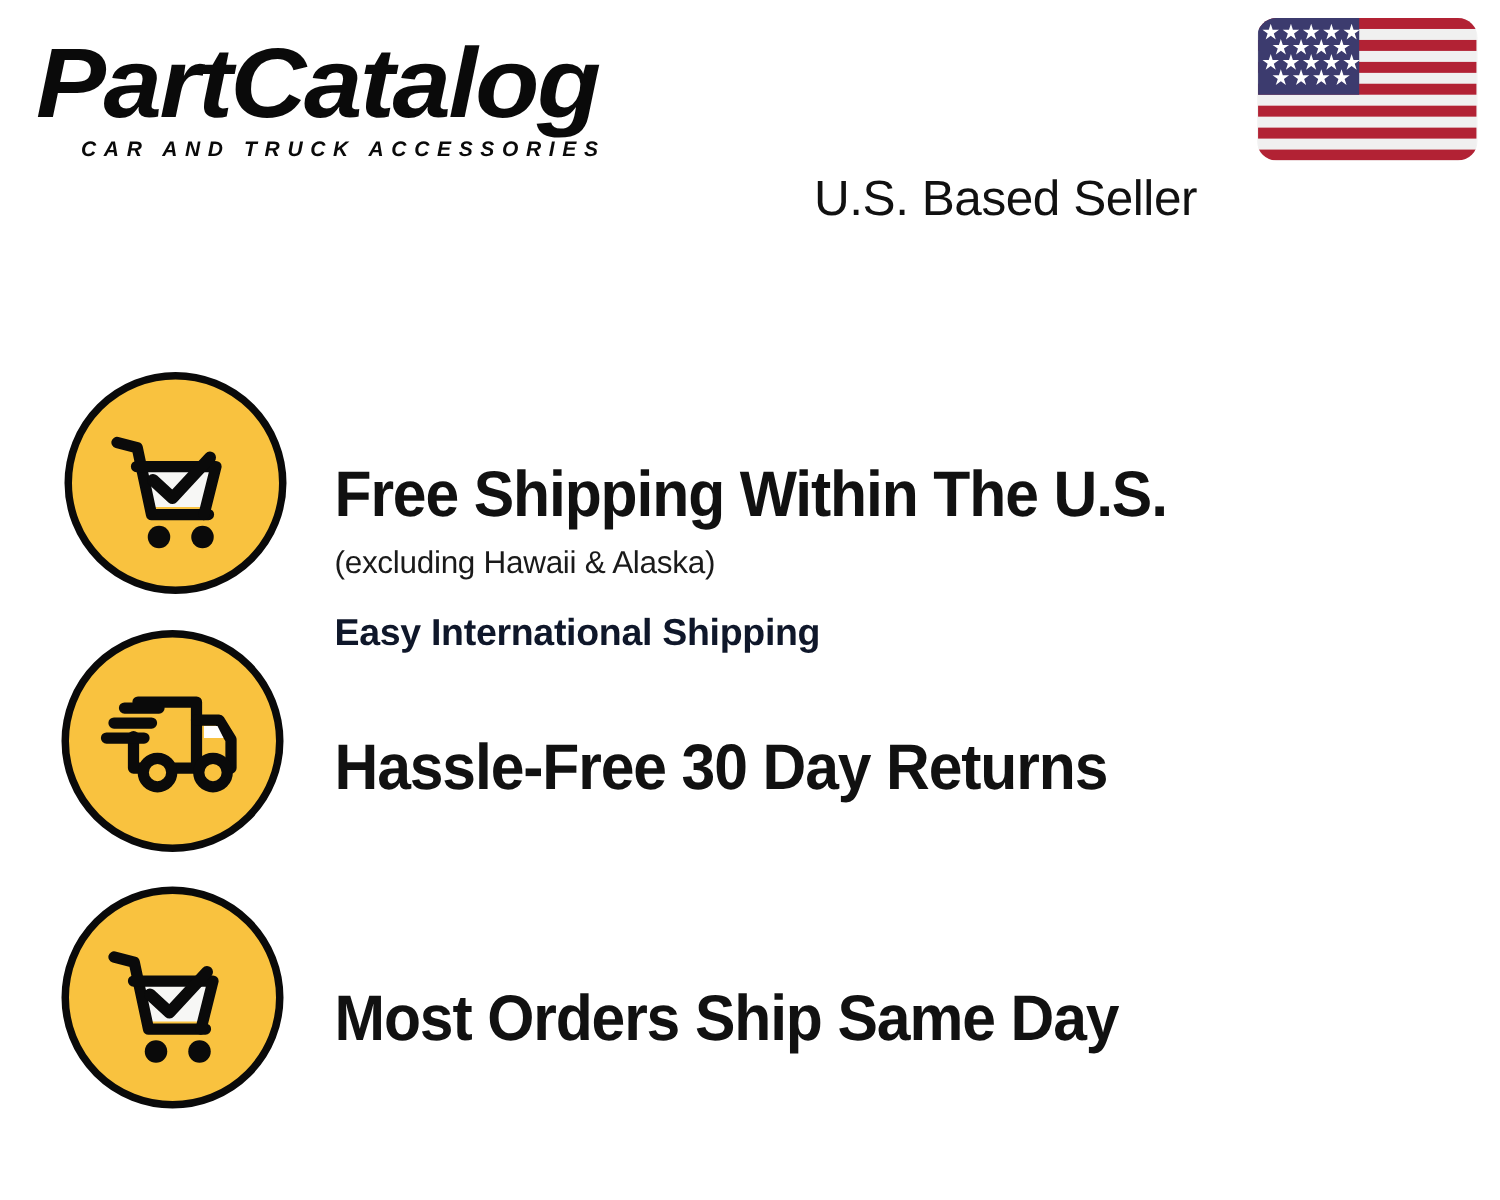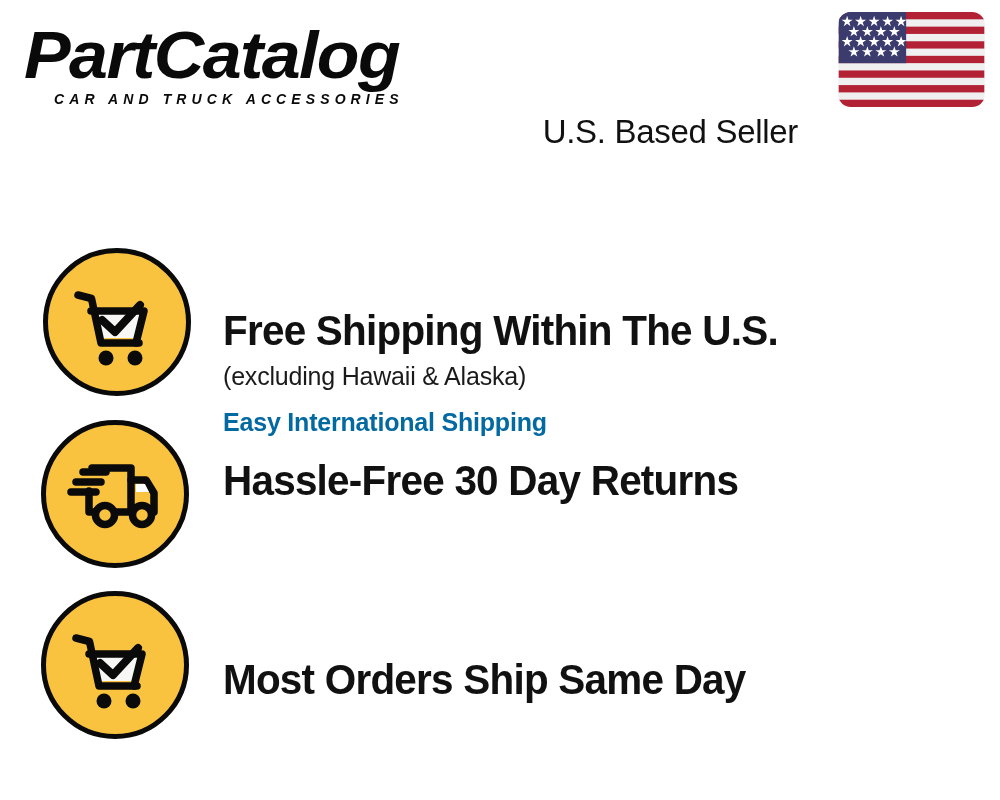--- a/index.html
+++ b/index.html
@@ -124,46 +124,46 @@
     line-height: 48px;
     letter-spacing: -0.8px;
     color: #111111;
     transform: scaleX(0.94);
     transform-origin: left center;
     white-space: nowrap;
   }
   .f-sub {
     font-family: "Liberation Sans", sans-serif;
     font-weight: 400;
-    font-size: 25px;
+    font-size: 21px;
     line-height: 32px;
     color: #1a1a1a;
     letter-spacing: -0.2px;
     white-space: nowrap;
   }
   .f-sub-strong {
     font-family: "Liberation Sans", sans-serif;
     font-weight: 700;
     font-size: 25px;
     line-height: 32px;
-    color: #0369a1;
+    color: #0f172a;
     letter-spacing: -0.2px;
     white-space: nowrap;
   }
 
   
   #row-0 { top: 78px; }
   #row-0 .feature-icon { left: 43px; top: 0px; }
   #row-0 .feature-text { top: 58px; }
   #row-0 .f-title { margin-bottom: 6px; }
   #row-0 .f-sub-1 { margin-bottom: 14px; }
 
   #row-1 { top: 250px; }
   #row-1 .feature-icon { left: 41px; top: 0px; }
-  #row-1 .feature-text { top: 36px; }
+  #row-1 .feature-text { top: 68px; }
 
   #row-2 { top: 421px; }
   #row-2 .feature-icon { left: 41px; top: 0px; }
   #row-2 .feature-text { top: 64px; }
 </style>
 </head>
 <body>
 
 <div id="header">
 

